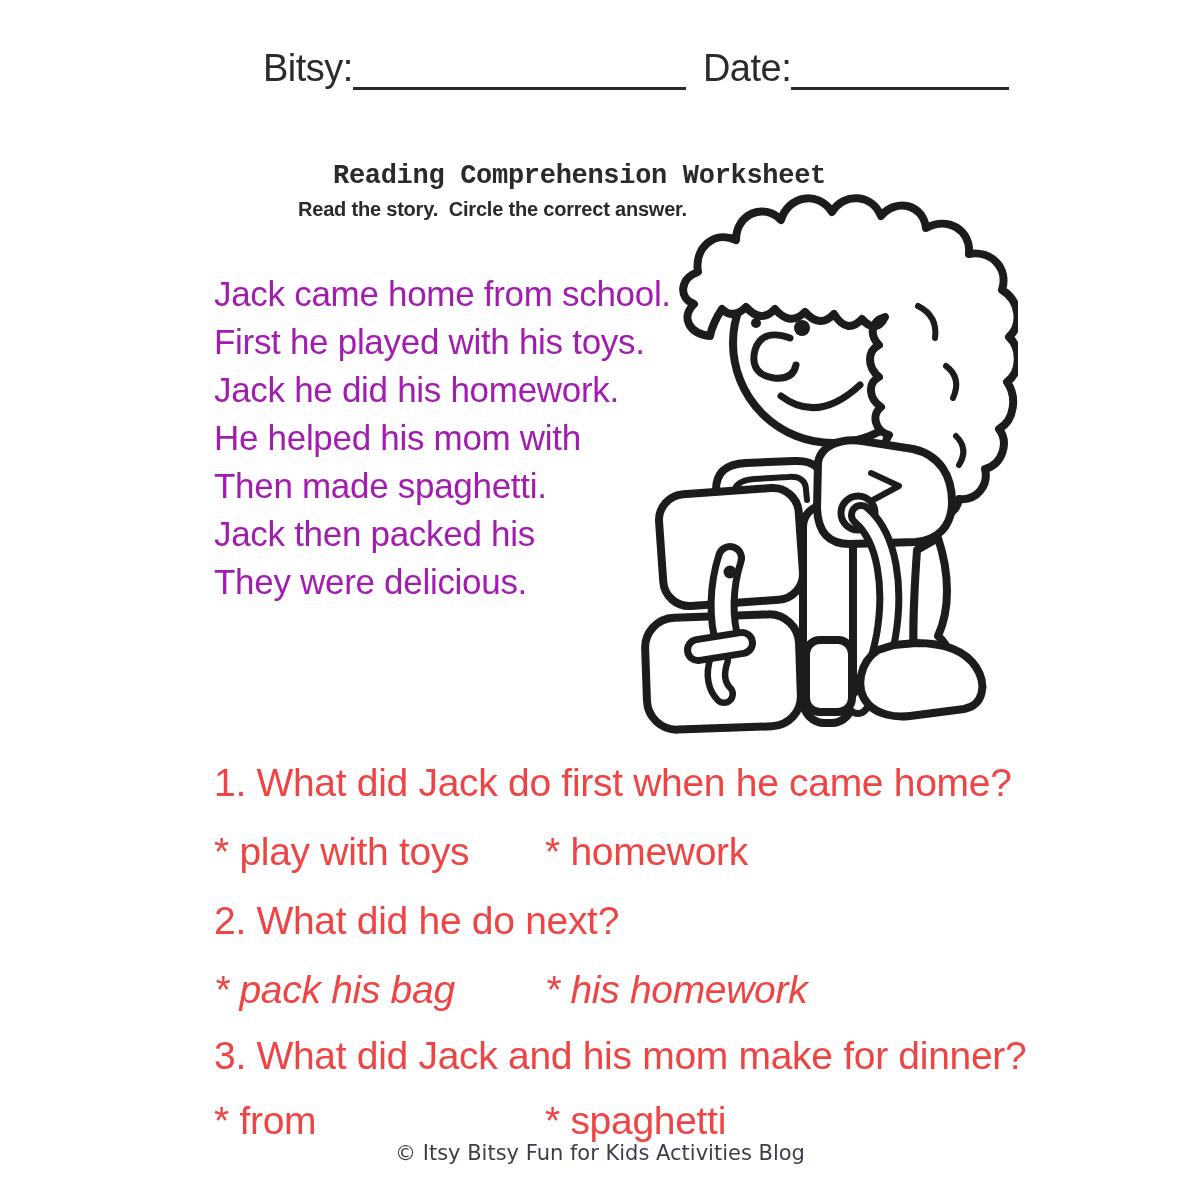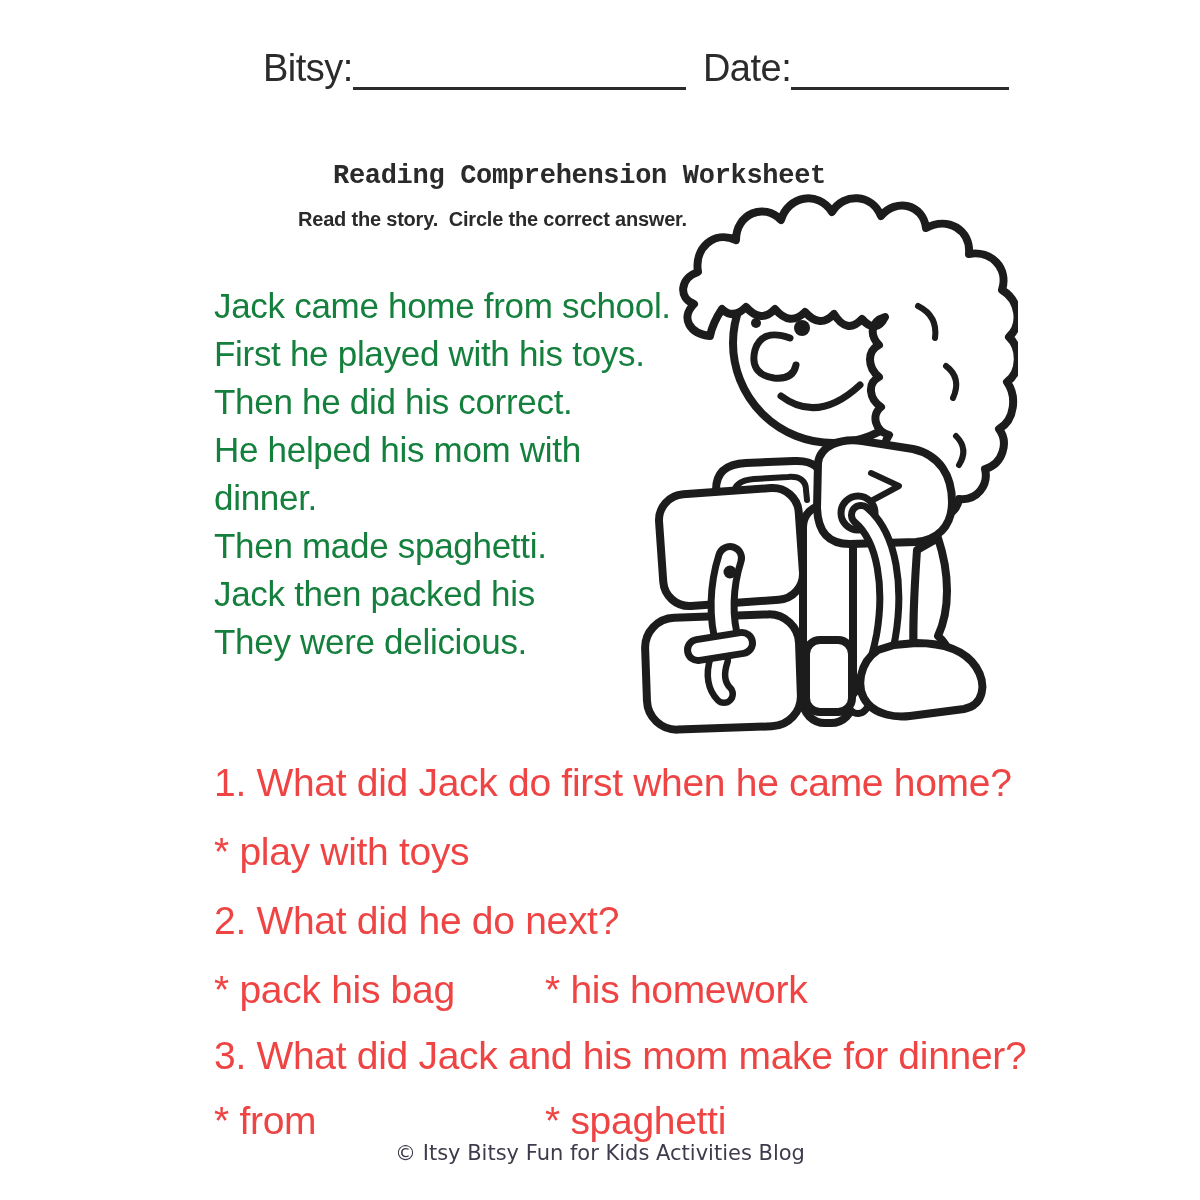--- a/index.html
+++ b/index.html
@@ -32,45 +32,45 @@
 
   
   .ws-title {
     left: 333px; top: 161px;
     font-size: 27px; font-weight: bold;
     letter-spacing: -0.3px;
     color: #2a2a2a;
     font-family: Liberation Mono, monospace;
   }
   .ws-subtitle {
-    left: 298px; top: 208px;
+    left: 298px; top: 198px;
     font-size: 20px; font-weight: bold;
     letter-spacing: -0.2px;
     color: #2a2a2a;
   }
 
   
   .story {
-    left: 214px; top: 282px;
+    left: 214px; top: 270px;
     font-size: 35px; line-height: 48px;
     letter-spacing: -0.3px;
-    color: #15803d;
+    color: #a21caf;
   }
 
   
   .question {
     font-size: 39px;
     letter-spacing: -0.3px;
     color: #ef4444;
     margin-top: 28px;
   }
   .q1 { left: 214px; top: 733px; }
   .o1 { left: 214px; top: 802px; }
   .q2 { left: 214px; top: 871px; }
-  .o2 { left: 214px; top: 940px; }
+  .o2 { left: 214px; top: 940px; font-style: italic; }
   .q3 { left: 214px; top: 1006px; }
   .o3 { left: 214px; top: 1071px; }
   .options { display: flex; }
   .options .opt-a { width: 331px; }
 
   
   .footer {
     left: 0; right: 0; top: 1141px;
     text-align: center;
     font-family: "DejaVu Sans", sans-serif;
@@ -96,23 +96,22 @@
     <span class="date-label">Date:</span>
     <span class="fill-line date"></span>
 </div>
 
 <div class="abs ws-title">Reading Comprehension Worksheet</div>
 <div class="abs ws-subtitle">Read the story.&nbsp; Circle the correct answer.</div>
 
 <div class="abs story">
   <div>Jack came home from school.</div>
   <div>First he played with his toys.</div>
-  <div>Then he did his correct.</div>
+  <div>Jack he did his homework.</div>
   <div>He helped his mom with</div>
-  <div>dinner.</div>
   <div>Then made spaghetti.</div>
   <div>Jack then packed his</div>
   <div>They were delicious.</div>
 </div>
 
 <svg class="abs illustration" viewBox="0 0 400 560" fill="none" stroke="#1c1c1c" stroke-linecap="round" stroke-linejoin="round">
 
   <g>
     <ellipse cx="215" cy="155" rx="100" ry="100" fill="#fff" stroke-width="8"></ellipse>
   </g>
@@ -194,20 +193,21 @@
     <path stroke-width="11" stroke="#fff" d="M 101 472 C 96 487 99 499 106 506"></path>
     <path stroke-width="28" d="M 80 462 L 124 455"></path>
     <path stroke-width="14" stroke="#fff" d="M 80 462 L 124 455"></path>
     <circle cx="112" cy="384" r="6.5" fill="#1c1c1c" stroke="none"></circle>
   </g>
 </svg>
 
 <div class="abs question q1">1. What did Jack do first when he came home?</div>
 <div class="abs question o1 options">
   <span class="opt-a">* play with toys</span>
+  <span class="opt-b">* homework</span>
 </div>
 
 <div class="abs question q2">2. What did he do next?</div>
 <div class="abs question o2 options">
   <span class="opt-a">* pack his bag</span>
   <span class="opt-b">* his homework</span>
 </div>
 
 <div class="abs question q3">3. What did Jack and his mom make for dinner?</div>
 <div class="abs question o3 options">

